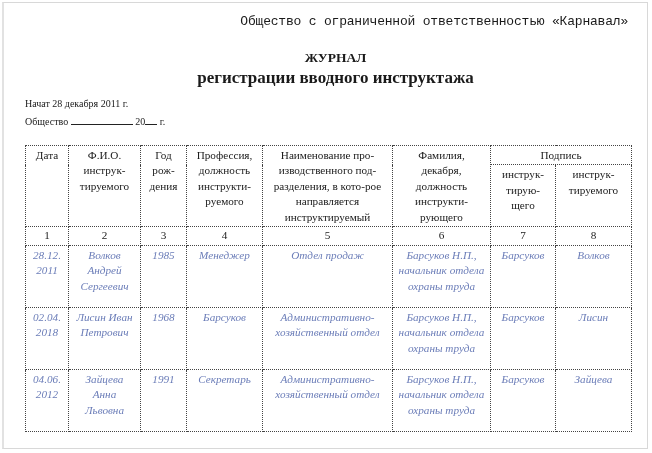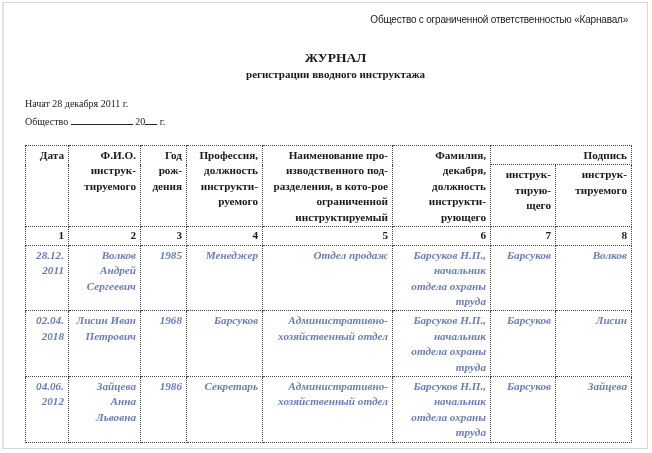--- a/index.html
+++ b/index.html
@@ -1,27 +1,27 @@
 <!DOCTYPE html>
 <html><head>
 <meta charset="utf-8">
 <style>
   html, body { margin: 0; padding: 0; background: #ffffff; }
   body { width: 652px; height: 453px; overflow: hidden; position: relative; font-family: "DejaVu Serif", "Liberation Serif", serif; color: #1a1a1a; }
   .frame { position: absolute; left: 2px; top: 2px; width: 646px; height: 447px; border: 1px solid #d8d8d8; border-left: 2px solid #e2e2e2; box-sizing: border-box; background: #fff; }
-  .org { position: absolute; right: 24px; top: 14px; font-size: 10px; letter-spacing: -0.2px; font-family: Liberation Sans, sans-serif; margin-left: 40px; }
+  .org { position: absolute; right: 24px; top: 14px; font-size: 13px; letter-spacing: -0.2px; font-family: Liberation Mono, monospace; margin-left: 40px; }
   .title { position: absolute; left: 0; right: 0; text-align: center; font-weight: bold; font-family: "Liberation Serif", serif; padding-left: 19px; }
   .t1 { top: 50px; font-size: 13.5px; }
-  .t2 { top: 68px; font-size: 11px; }
+  .t2 { top: 68px; font-size: 17px; }
   .meta { position: absolute; left: 25px; font-size: 10px; font-family: "Liberation Serif", serif; }
   .m1 { top: 98px; }
   .m2 { top: 115px; }
   .blank { display: inline-block; border-bottom: 1px solid #222; vertical-align: baseline; height: 9px; }
   table { position: absolute; left: 25px; top: 145px; border-collapse: collapse; table-layout: fixed; width: 606px; font-family: "Liberation Serif", serif; font-size: 11.2px; }
-  td, th { border: 1px dotted #444; vertical-align: top; text-align: right; font-weight: bold; padding: 2px 4px 1px 4px; line-height: 15.4px; }
+  td, th { border: 1px dotted #444; vertical-align: top; text-align: center; font-weight: normal; padding: 2px 4px 1px 4px; line-height: 15.4px; }
   .num td { height: 15px; padding-top: 1px; }
   .entry { color: #6b7db8; font-style: italic; }
   .r td { height: 58px; }
   .hdr1 { height: 15px; }
 </style>
 </head>
 <body>
 
 <div class="frame"></div>
 
@@ -47,21 +47,21 @@
     <col style="width:98px">
     <col style="width:65px">
     <col style="width:76px">
   </colgroup>
   <tbody>
       <tr class="hdr1">
     <th rowspan="2">Дата</th>
     <th rowspan="2">Ф.И.О. инструк-тируемого</th>
     <th rowspan="2">Год рож-дения</th>
     <th rowspan="2">Профессия, должность инструкти-руемого</th>
-    <th rowspan="2">Наименование про-изводственного под-разделения, в кото-рое ограниченной инструктируемый</th>
+    <th rowspan="2">Наименование про-изводственного под-разделения, в кото-рое направляется инструктируемый</th>
     <th rowspan="2">Фамилия, декабря, должность инструкти-рующего</th>
     <th colspan="2">Подпись</th>
   </tr>
   <tr>
     <th style="height:58px">инструк-тирую-щего</th>
     <th>инструк-тируемого</th>
   </tr>
   <tr class="num">
     <td>1</td>
     <td>2</td>
@@ -88,21 +88,21 @@
     <td>1968</td>
     <td>Барсуков</td>
     <td>Административно-хозяйственный отдел</td>
     <td>Барсуков Н.П., начальник отдела охраны труда</td>
     <td>Барсуков</td>
     <td>Лисин</td>
   </tr>
   <tr class="r entry">
     <td>04.06. 2012</td>
     <td>Зайцева Анна Львовна</td>
-    <td>1986</td>
+    <td>1991</td>
     <td>Секретарь</td>
     <td>Административно-хозяйственный отдел</td>
     <td>Барсуков Н.П., начальник отдела охраны труда</td>
     <td>Барсуков</td>
     <td>Зайцева</td>
   </tr>
 </tbody>
   </table>
 
 </body></html>

